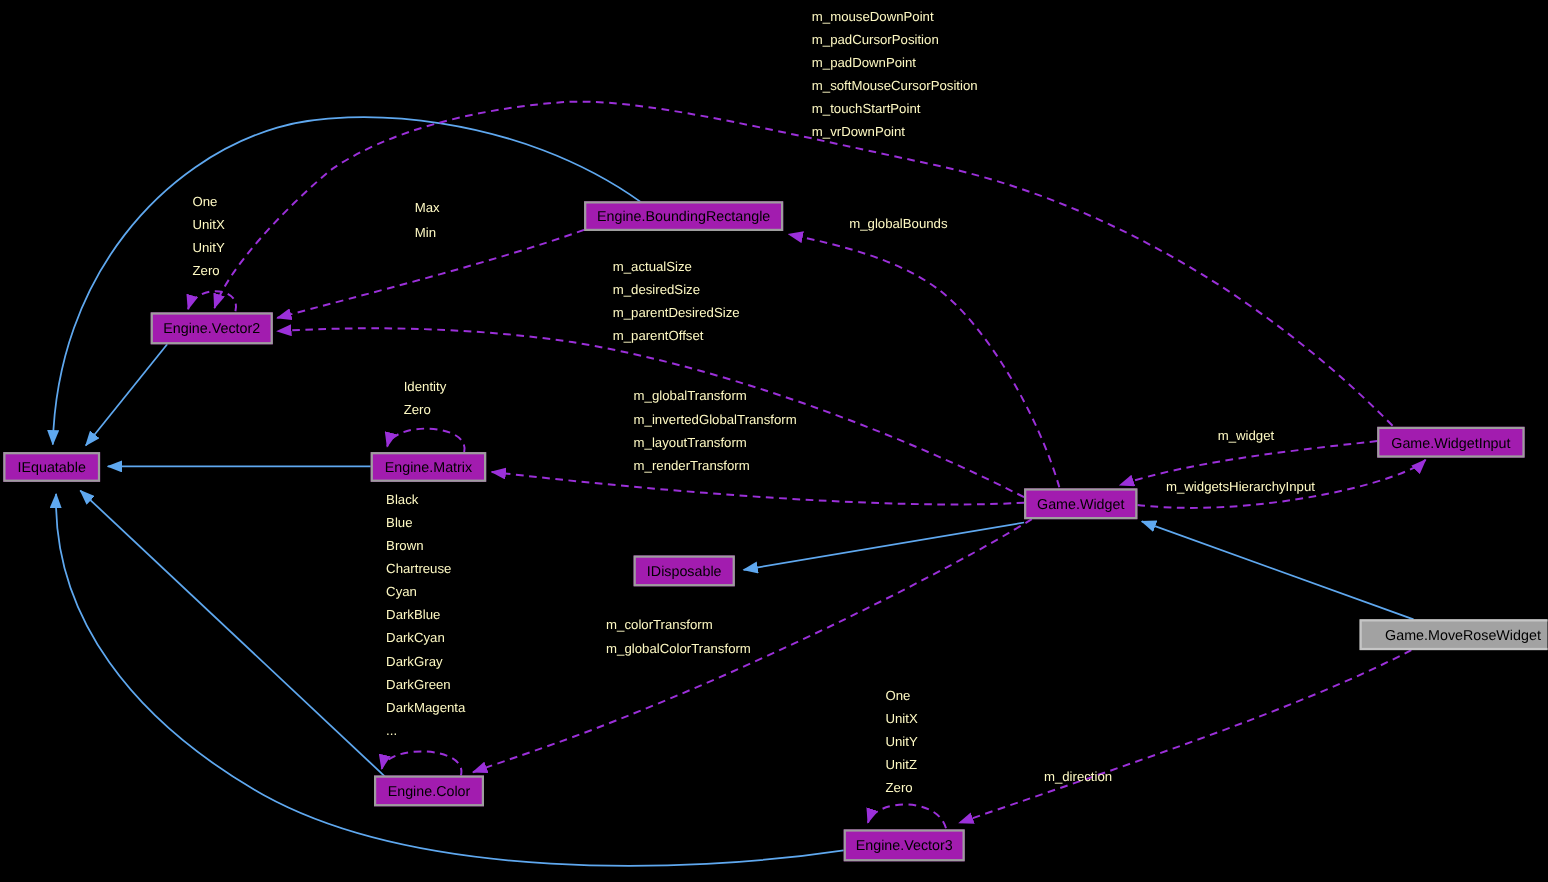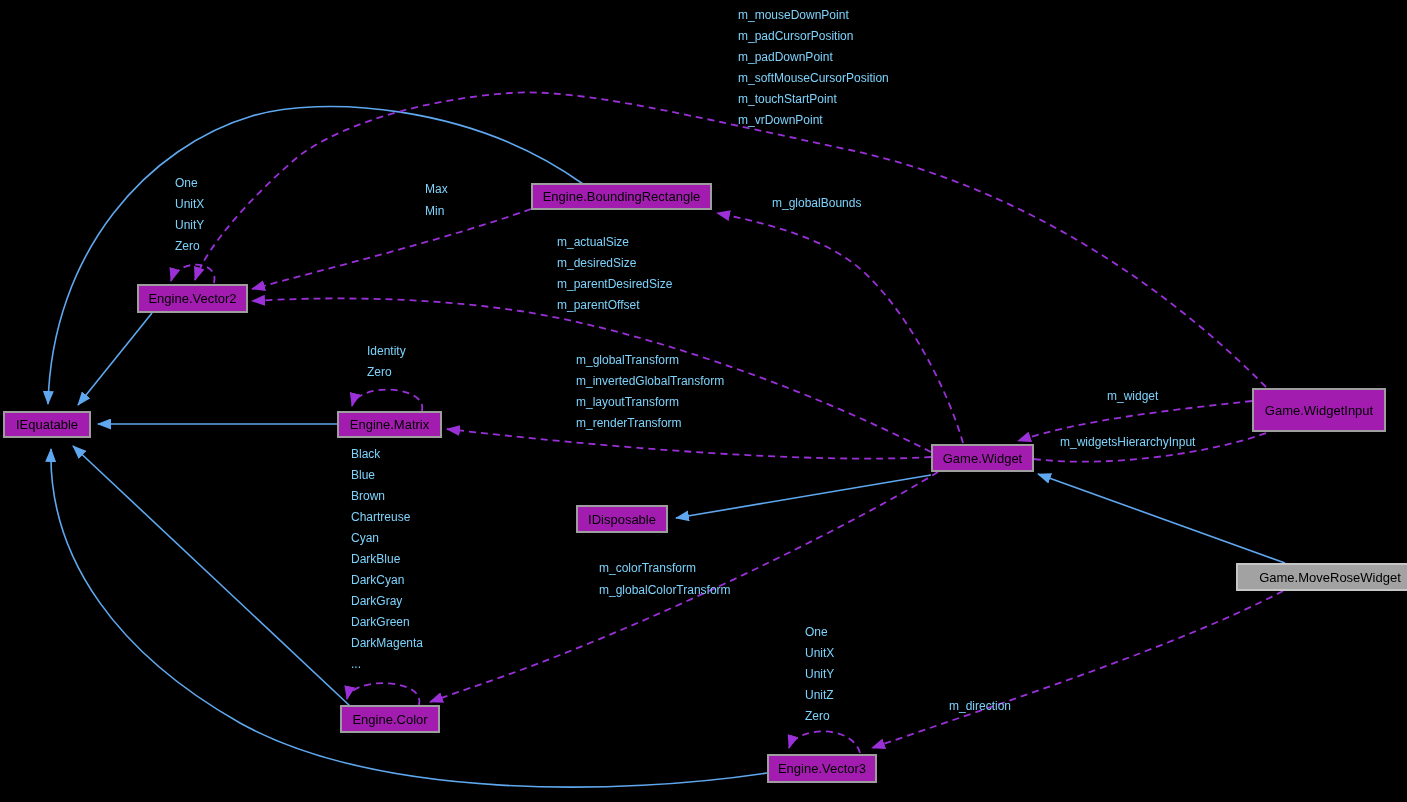--- a/index.html
+++ b/index.html
@@ -21,27 +21,27 @@
     display:flex;align-items:center;justify-content:center;
     white-space:nowrap;
     z-index:2;
   }
   .node.gray{
     background:#a2a2a2;
     border:2px solid #c6c6c6;
   }
   .elabel{
     position:absolute;
-    color:#7dd3fc;
+    color:#fef9c3;
     font-size:12px;
     line-height:21px;
     white-space:pre-line;
     z-index:1;
   }
-  .elabel.lh22{line-height:22px;margin-left:48px;}
+  .elabel.lh22{line-height:22px;}
 </style>
 </head>
 <body>
 
 <div id="canvas">
 
   <svg id="edges" viewBox="0 0 1407 802" xmlns="http://www.w3.org/2000/svg">
     <defs>
       <marker id="arrowBlue" markerUnits="userSpaceOnUse" markerWidth="14" markerHeight="11" refX="13" refY="5.5" orient="auto">
         <path d="M0,0 L14,5.5 L0,11 Z" fill="#5fa8ef"></path>
@@ -72,21 +72,21 @@
     <path d="M419,705 C426,678 352,676 347,699" fill="none" stroke="#9b30d9" stroke-width="1.8" stroke-dasharray="7 5" marker-end="url(#arrowPurple)"></path>
     <path d="M860,753 C852,724 796,726 789,748" fill="none" stroke="#9b30d9" stroke-width="1.8" stroke-dasharray="7 5" marker-end="url(#arrowPurple)"></path>
     <path d="M1283,591 C1180,645 1010,700 872,748" fill="none" stroke="#9b30d9" stroke-width="1.8" stroke-dasharray="7 5" marker-end="url(#arrowPurple)"></path>
   </svg>
 
   <div class="node" style="left:3px;top:411px;width:88px;height:27px;">IEquatable</div>
   <div class="node" style="left:137px;top:284px;width:111px;height:29px;">Engine.Vector2</div>
   <div class="node" style="left:531px;top:183px;width:181px;height:27px;">Engine.BoundingRectangle</div>
   <div class="node" style="left:337px;top:411px;width:105px;height:27px;">Engine.Matrix</div>
   <div class="node" style="left:931px;top:444px;width:103px;height:28px;">Game.Widget</div>
-  <div class="node" style="left:1252px;top:388px;width:134px;height:44px;">Game.WidgetInput</div>
+  <div class="node" style="left:1252px;top:388px;width:134px;height:28px;">Game.WidgetInput</div>
   <div class="node" style="left:576px;top:505px;width:92px;height:28px;">IDisposable</div>
   <div class="node gray" style="left:1236px;top:563px;width:188px;height:28px;">Game.MoveRoseWidget</div>
   <div class="node" style="left:340px;top:705px;width:100px;height:28px;">Engine.Color</div>
   <div class="node" style="left:767px;top:754px;width:110px;height:29px;">Engine.Vector3</div>
 
   <div class="elabel" style="left:738px;top:5px;">m_mouseDownPoint
 m_padCursorPosition
 m_padDownPoint
 m_softMouseCursorPosition
 m_touchStartPoint

